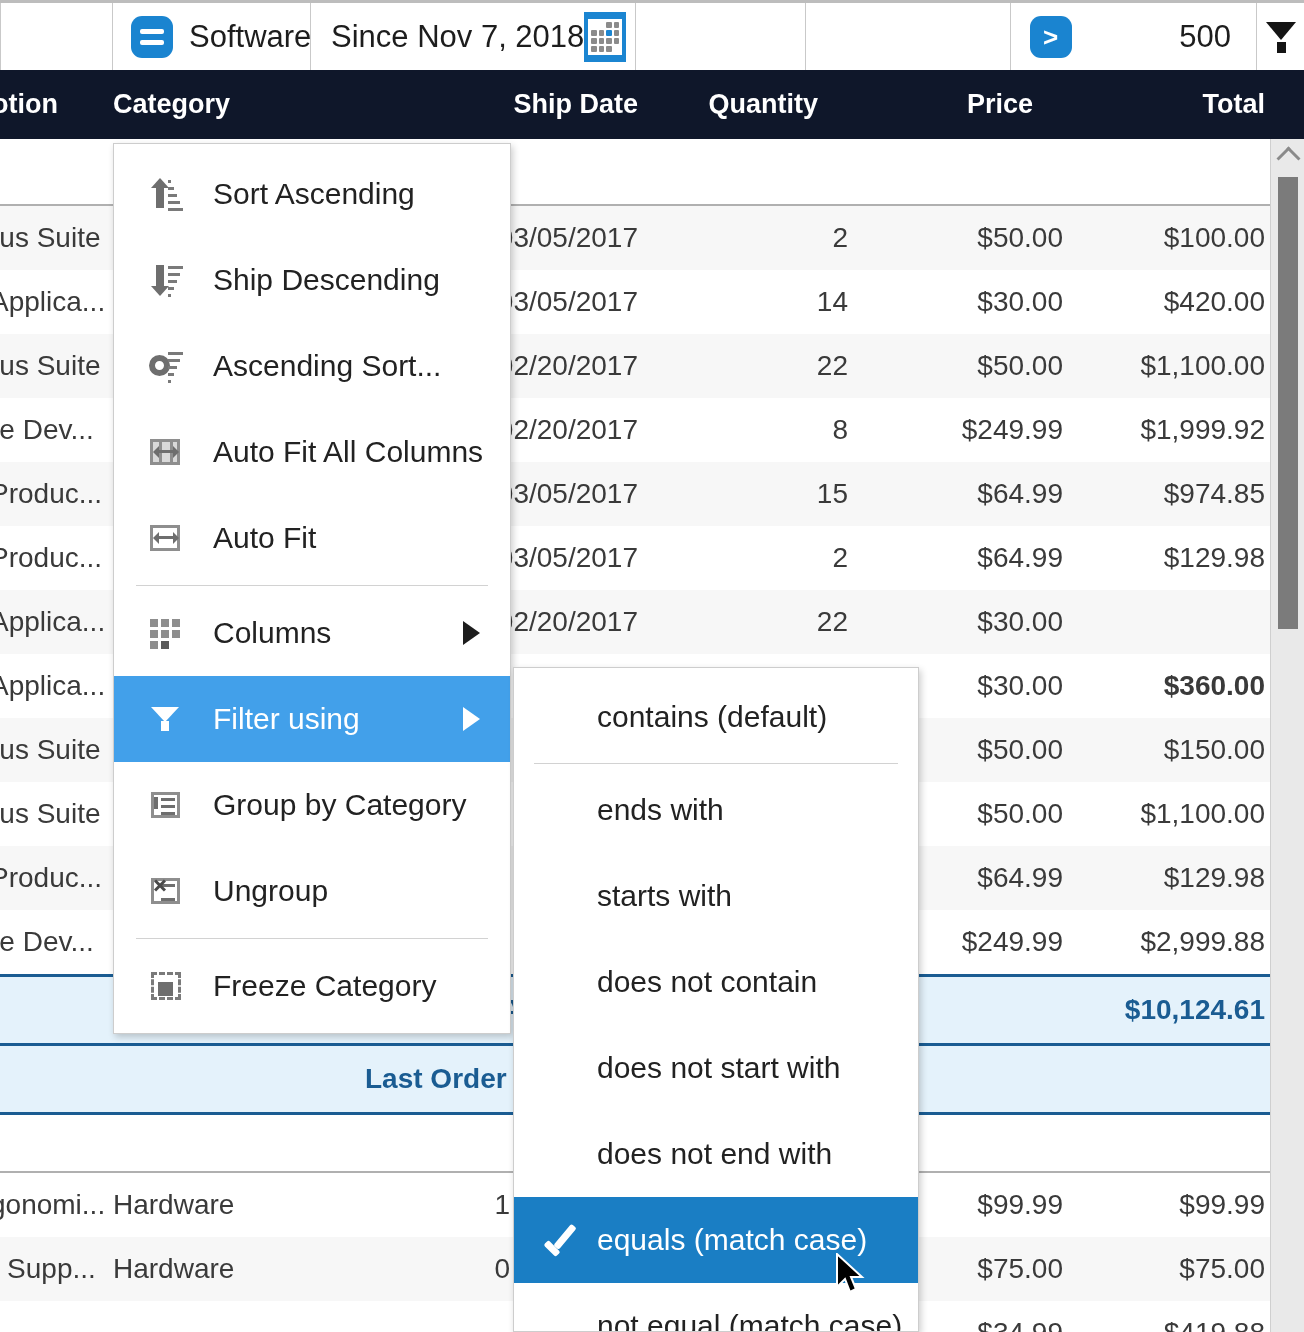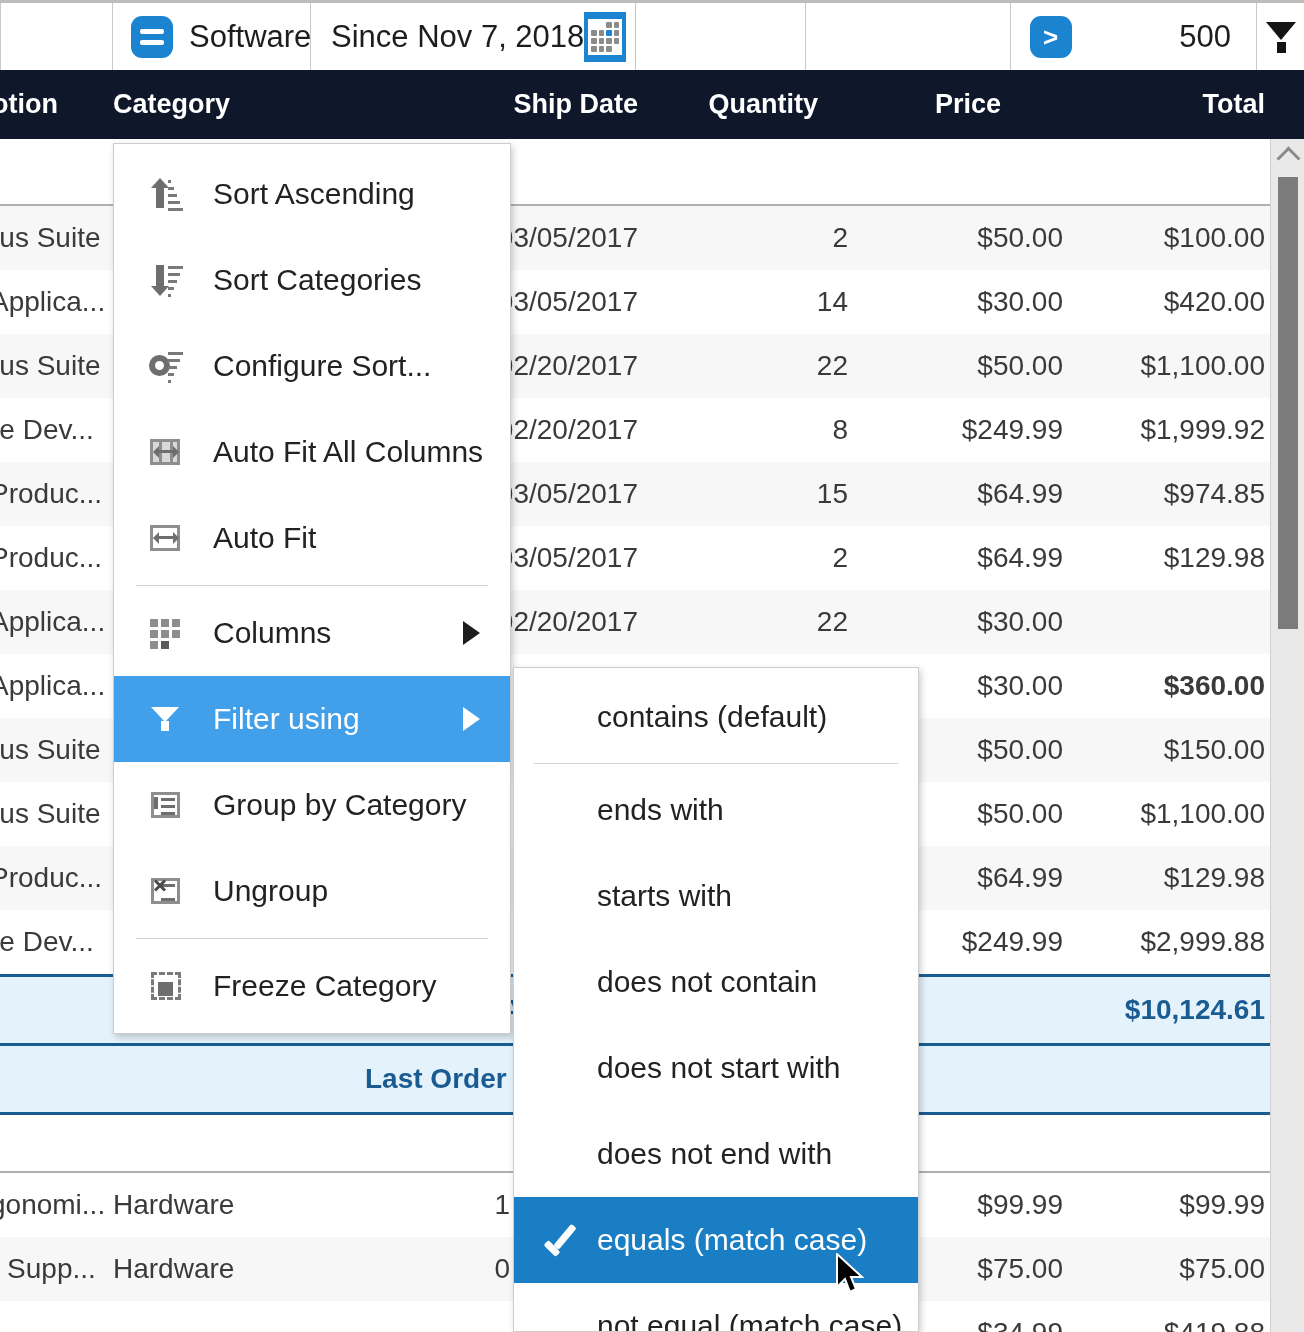--- a/index.html
+++ b/index.html
@@ -310,21 +310,21 @@
           <div class="fstem"></div>
         </div>
     </div>
   </div>
 
   <div class="colheader">
     <div class="hcell" style="left:-8px;width:110px;">otion</div>
     <div class="hcell" style="left:113px;width:200px;">Category</div>
     <div class="hcell" style="left:380px;width:258px;justify-content:flex-end;">Ship Date</div>
     <div class="hcell" style="left:648px;width:170px;justify-content:flex-end;">Quantity</div>
-    <div class="hcell" style="left:796px;width:205px;justify-content:flex-end;">Price</div>
+    <div class="hcell" style="left:828px;width:205px;justify-content:flex-end;">Price</div>
     <div class="hcell" style="left:1040px;width:225px;justify-content:flex-end;">Total</div>
   </div>
 
   <div class="gridbody">
     <div class="grid-toprule"></div>
 
     <div class="row alt" style="top:67px;">
       <div class="c" style="left:-10px;width:115px;">rus Suite</div>
       <div class="c r" style="left:380px;width:258px;">03/05/2017</div>
       <div class="c r" style="left:648px;width:200px;">2</div>
@@ -463,35 +463,35 @@
         <span class="stem"></span>
           <span class="head"></span>
         <span class="bars">
             <b></b>
             <b></b>
             <b></b>
             <b></b>
             <b></b>
           </span>
       </span>
-      <span class="mtxt">Sort Categories</span>
+      <span class="mtxt">Ship Descending</span>
     </div>
 
     <div class="mi">
       <span class="micon ic-gear">
         <span class="g"></span>
         <span class="bars">
             <b></b>
             <b></b>
             <b></b>
             <b></b>
             <b></b>
           </span>
       </span>
-      <span class="mtxt">Configure Sort...</span>
+      <span class="mtxt">Ascending Sort...</span>
     </div>
 
     <div class="mi">
       <span class="micon">
         <span class="ic-box fill"></span>
         <span class="ic-vsep" style="left:10px;"></span>
         <span class="ic-vsep" style="left:21px;"></span>
         <span class="ic-hline"></span>
           <span class="ic-lcap"></span>
           <span class="ic-rcap"></span>

